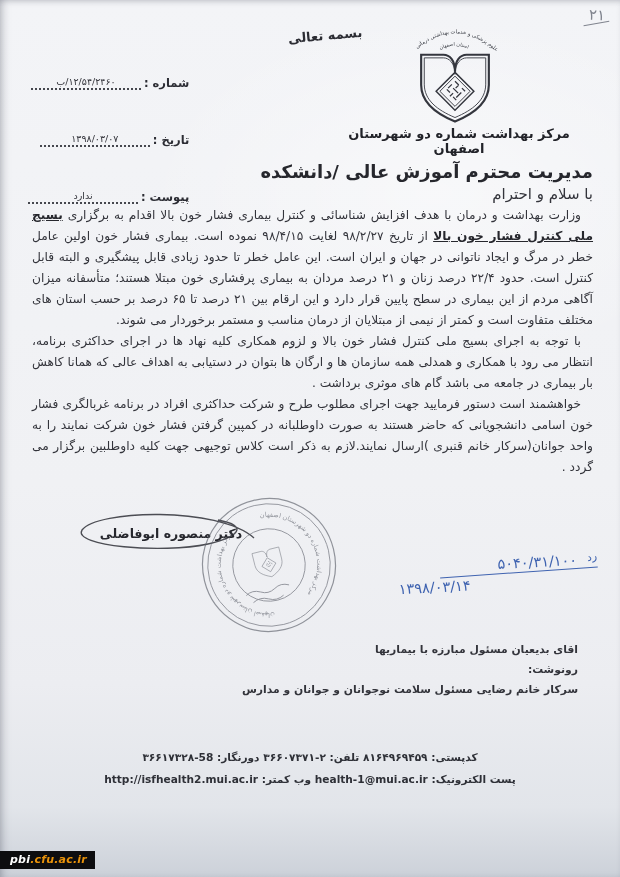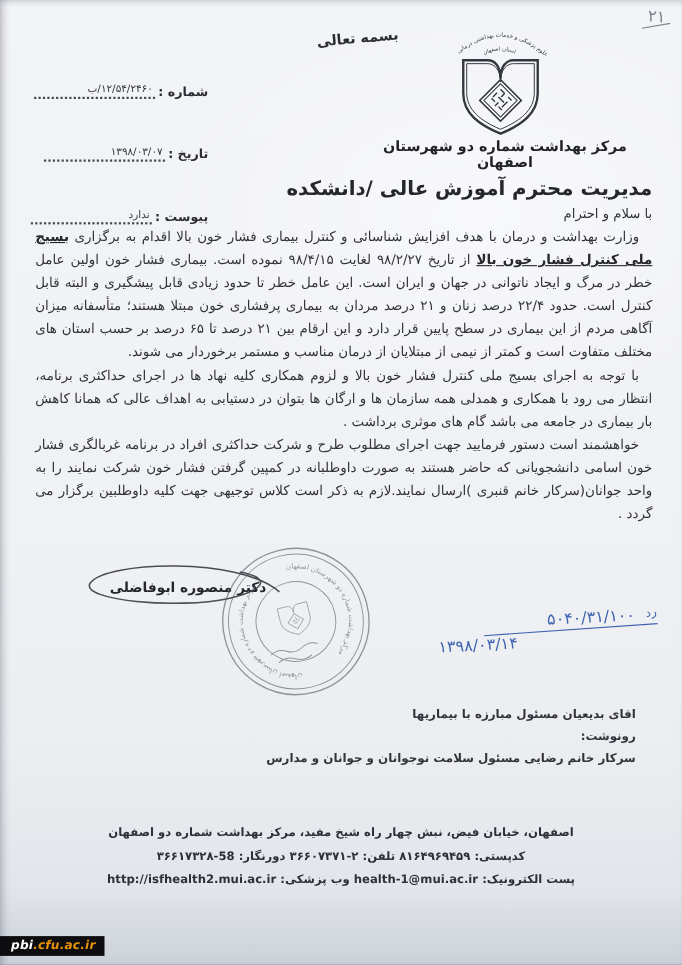--- a/index.html
+++ b/index.html
@@ -14,29 +14,29 @@
   .abs{position:absolute;}
   
   .corner-number{top:6px;left:584px;color:#80848e;font-size:15px;transform:rotate(4deg);text-align:center;}
   .corner-number .line{display:block;width:26px;border-bottom:1.5px solid #80848e;transform:rotate(-14deg);margin-top:-1px;}
   
   .besmeh{top:28px;left:288px;font-size:13px;font-weight:bold;transform:rotate(-5deg);color:#2c2d34;}
   
   .meta{top:44px;left:28px;direction:rtl;}
   .meta-row{display:flex;direction:rtl;align-items:flex-end;margin-bottom:11px;}
   .meta-label{font-size:11.5px;font-weight:bold;color:#2c2d34;margin-left:3px;white-space:nowrap;margin-top:32px;}
-  .meta-value{display:inline-block;min-width:106px;border-bottom:2px dotted #45474e;font-size:9.5px;padding:0 2px 1px 2px;direction:rtl;color:#33343b;}
+  .meta-value{display:inline-block;min-width:106px;border-bottom:2px dotted #45474e;text-align:center;font-size:9.5px;padding:0 2px 1px 2px;direction:rtl;color:#33343b;}
   
   .emblem{top:12px;left:401px;width:108px;height:114px;}
   .emblem svg{width:100%;height:100%;}
   .org-name{top:126px;left:325px;width:268px;text-align:center;font-size:13px;font-weight:bold;color:#222329;}
   
   .letter-body{top:161px;left:32px;right:27px;direction:rtl;text-align:justify;font-size:12.2px;line-height:21px;color:#33343b;}
   .recipient{font-weight:bold;font-size:18px;margin-bottom:2px;color:#26272d;}
-  .salutation{font-size:12px;margin-bottom:0;}
+  .salutation{font-size:15px;margin-bottom:0;}
   .para{margin:0;text-indent:12px;}
   .emph{font-weight:bold;text-decoration:underline;color:#26272d;}
   .closing{margin:0;}
   
   .sig-name{top:526px;left:86px;width:170px;text-align:center;font-weight:bold;font-size:12.5px;color:#26272d;}
   .sig-title{top:549px;left:52px;width:238px;text-align:center;font-weight:bold;font-size:11.5px;color:#2b2c33;}
   .sig-loop{top:498px;left:58px;width:210px;height:72px;pointer-events:none;}
   .stamp{top:496px;left:200px;width:138px;height:138px;opacity:.62;}
   
   .hand-ref{top:556px;left:398px;width:200px;color:#3f63b0;transform:rotate(-3deg);direction:rtl;font-size:14.5px;}
@@ -154,26 +154,25 @@
     <div class="ref-bottom latin">۱۳۹۸/۰۳/۱۴</div>
   </div>
 
   <div class="abs cc-block">
     <div>اقای بدیعیان مسئول مبارزه با بیماریها</div>
     <div>رونوشت:</div>
     <div>سرکار خانم رضایی مسئول سلامت نوجوانان و جوانان و مدارس</div>
   </div>
 
   <div class="abs footer">
-    <div>اصفهان، خیابان فیض، نبش چهار راه شیخ مفید، مرکز بهداشت شماره دو اصفهان</div>
     <div>کدپستی: ۸۱۶۴۹۶۹۴۵۹ تلفن: ۲-۳۶۶۰۷۳۷۱ دورنگار: 58-۳۶۶۱۷۳۲۸</div>
     <div>
       <span>پست الکترونیک:</span>
       <span class="latin">health-1@mui.ac.ir</span>
-      <span>وب پزشکی:</span>
+      <span>وب کمتر:</span>
       <span class="latin">http://isfhealth2.mui.ac.ir</span>
     </div>
   </div>
 
   <div class="abs watermark">
     <span class="wm-prefix">pbi</span><span class="wm-suffix">.cfu.ac.ir</span>
   </div>
 
 </div>
 

